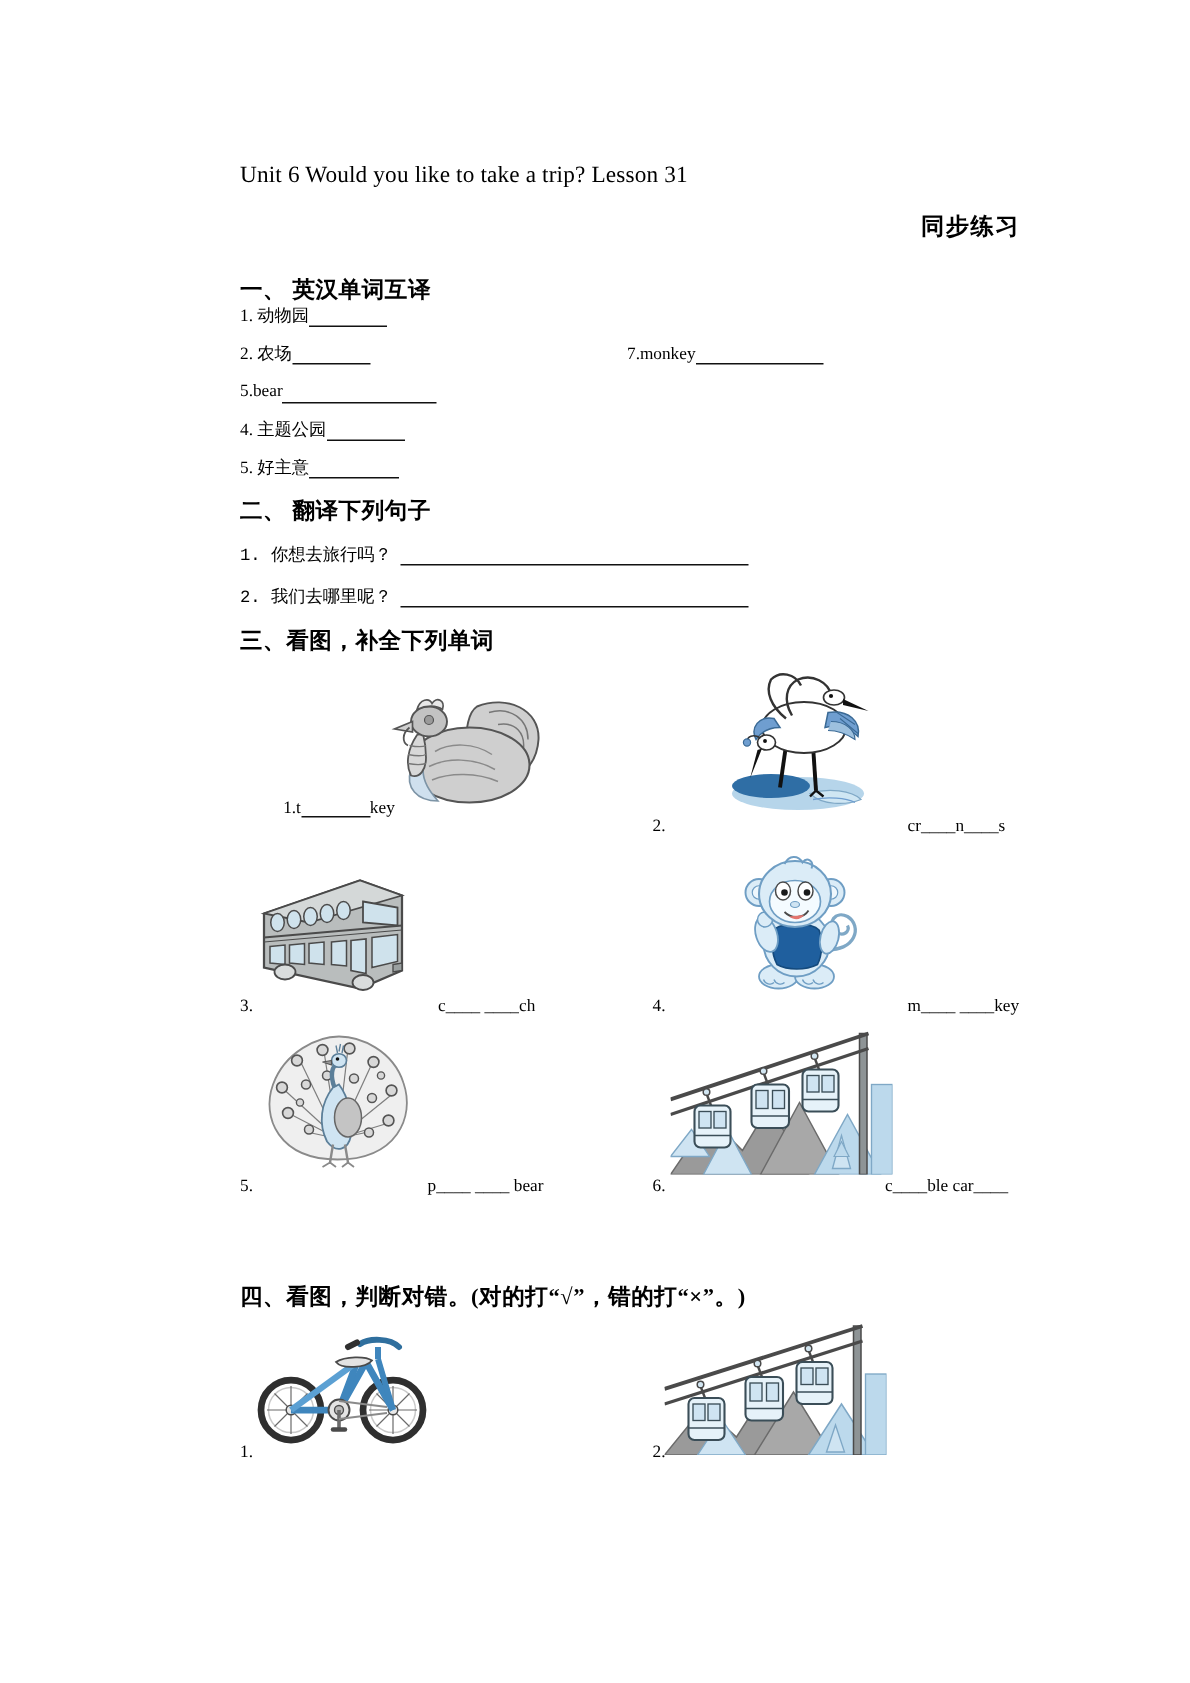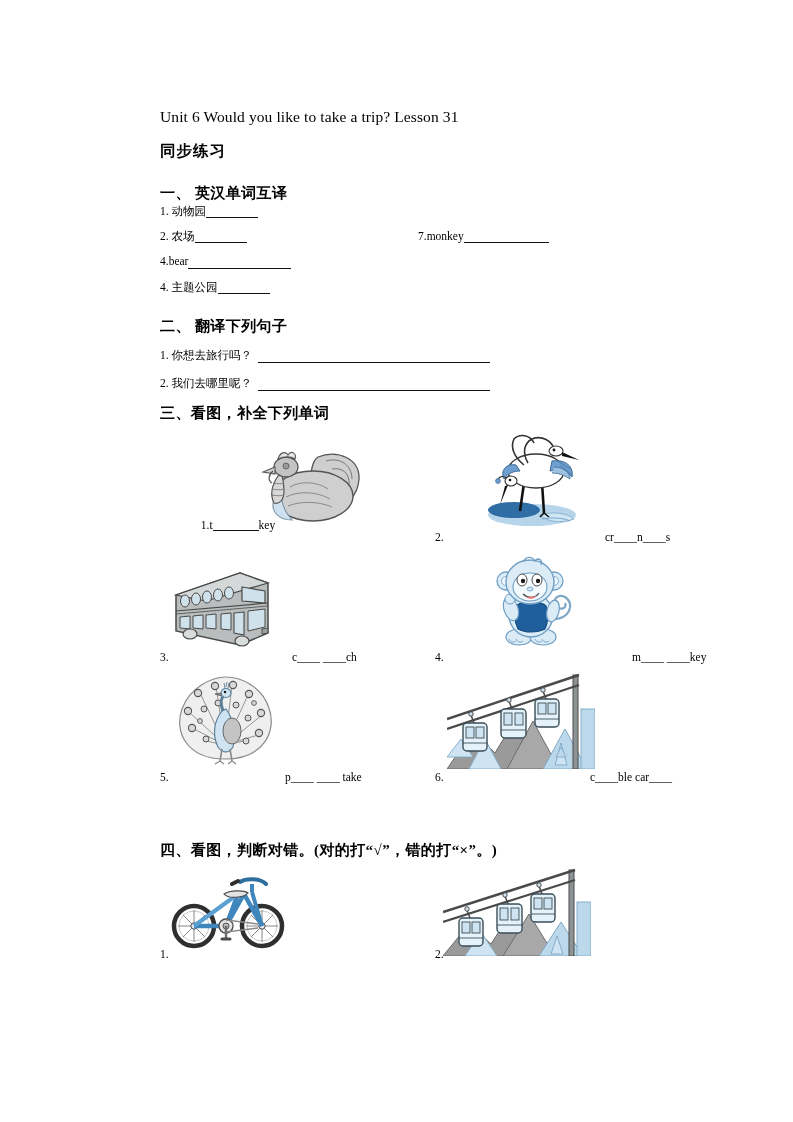--- a/index.html
+++ b/index.html
@@ -32,21 +32,21 @@
   .doc-title {
     font-weight: normal;
     font-size: 15.5px;
     letter-spacing: 0.1px;
     margin-top: 108px;
     line-height: 1.2;
   }
   .doc-subtitle {
     font-weight: bold;
     font-size: 15.5px;
-    text-align: left;
+    text-align: right;
     margin-top: 14px;
     letter-spacing: 1px;
   }
 
   
   .section-head {
     font-weight: bold;
     font-size: 15px;
     margin-top: 22px;
     letter-spacing: 0.4px;
@@ -81,20 +81,21 @@
     vertical-align: bottom;
     height: 11px;
   }
 
   
   .sentrow {
     font-size: 11.5px;
     margin-bottom: 13px;
     display: flex;
     align-items: flex-end;
+    font-family: Liberation Mono, monospace;
   }
   .sentrow .lbl { white-space: pre; }
   .sent-blank {
     display: inline-block;
     border-bottom: 1px solid #111;
     height: 11px;
     width: 232px;
     margin-left: 6px;
   }
 
@@ -150,30 +151,33 @@
       <div class="qrow">
         <div class="qcol-left">
           <span class="qitem">2. 农场</span><span class="blank" style="width:52px;"></span>
         </div>
         <div class="qcol-right">
           <span class="qitem">7.monkey</span><span class="blank" style="width:85px;"></span>
         </div>
       </div>
       <div class="qrow">
         <div class="qcol-right">
-          <span class="qitem">4.bear</span><span class="blank" style="width:103px;"></span>
+          <span class="qitem">5.bear</span><span class="blank" style="width:103px;"></span>
         </div>
       </div>
       <div class="qrow">
         <div class="qcol-left">
           <span class="qitem">4. 主题公园</span><span class="blank" style="width:52px;"></span>
         </div>
         <div class="qcol-right"></div>
       </div>
       <div class="qrow">
+        <div class="qcol-left">
+          <span class="qitem">5. 好主意</span><span class="blank" style="width:60px;"></span>
+        </div>
         <div class="qcol-right"></div>
       </div>
     </div>
 
     <div class="section-head" style="margin-top:12px;">二、 翻译下列句子</div>
 
     <div style="margin-top:12px;">
       <div class="sentrow">
         <span class="lbl">1. 你想去旅行吗？</span>
         <span class="sent-blank"></span>
@@ -210,21 +214,21 @@
 
             <ellipse cx="30" cy="26" rx="12" ry="10" fill="#c3c3c3" stroke="#555" stroke-width="1.3"></ellipse>
             <circle cx="30" cy="25" r="3" fill="#9a9a9a" stroke="#555" stroke-width=".8"></circle>
 
             <path d="M22 18 C24 11 30 10 32 14 C35 9 41 12 39 18 C35 15 28 15 22 18 Z" fill="#e8e8e8" stroke="#555" stroke-width="1.1"></path>
 
             <path d="M19 26 L7 31 L19 33 Z" fill="#d0d0d0" stroke="#555" stroke-width="1.1"></path>
             <path d="M17 30 C12 34 12 40 16 42" fill="none" stroke="#555" stroke-width="1.2"></path>
           </svg>
         </div>
-        <div class="ans" style="left:12px;">
+        <div class="ans" style="left:0px;">
           <span>1.t</span><span class="blank" style="width:46px;"></span><span>key</span>
         </div>
       </div>
 
       <div class="cell" style="left:275px; width:245px;">
         <div class="pic" style="left:45px; top:0px;">
           <svg width="112" height="98" viewBox="0 0 112 98">
 
             <ellipse cx="52" cy="84" rx="44" ry="11" fill="#a9cee6" opacity=".85"></ellipse>
             <ellipse cx="34" cy="79" rx="26" ry="8" fill="#2f6ea5"></ellipse>
@@ -333,21 +337,21 @@
             <ellipse cx="39" cy="27" rx="5" ry="6" fill="#ffffff" stroke="#4a4a4a" stroke-width="1"></ellipse>
             <ellipse cx="54" cy="27" rx="5" ry="6" fill="#ffffff" stroke="#4a4a4a" stroke-width="1"></ellipse>
             <circle cx="40" cy="28" r="2.2" fill="#1a1a1a"></circle>
             <circle cx="55" cy="28" r="2.2" fill="#1a1a1a"></circle>
             <ellipse cx="47" cy="36" rx="3" ry="2" fill="#cfe4f2" stroke="#6f9ec4" stroke-width=".8"></ellipse>
             <path d="M40 41 C45 46 53 45 56 40" fill="none" stroke="#4a4a4a" stroke-width="1.2"></path>
             <path d="M43 44 C47 47 51 46 53 43" fill="#e3756f" stroke="none"></path>
           </svg>
         </div>
         <div class="num">4.</div>
-        <div class="ans" style="left:170px;margin-left:27px;">m____ ____key</div>
+        <div class="ans" style="left:170px;">m____ ____key</div>
       </div>
     </div>
 
     <div class="picrow" style="margin-top:2px;">
 
       <div class="cell" style="left:0px; width:260px;">
         <div class="pic" style="left:10px; top:2px;">
           <svg width="110" height="98" viewBox="0 0 110 98">
 
             <path d="M55 86 C16 86 4 58 12 36 C20 14 42 4 56 4 C70 4 92 13 99 35 C107 58 94 86 55 86 Z" fill="#efefef" stroke="#8a8a8a" stroke-width="1.2"></path>
@@ -389,21 +393,21 @@
             <ellipse cx="56" cy="20" rx="5" ry="4.5" fill="#cfe4f2" stroke="#5c7f99" stroke-width="1.1"></ellipse>
             <circle cx="55" cy="19" r="1.2" fill="#111"></circle>
             <path d="M51 20 L45 21 L51 23 Z" fill="#9a9a9a" stroke="#555" stroke-width=".8"></path>
             <path d="M55 15 L54 10 M58 15 L59 10 M56 14 L57 9" stroke="#5c7f99" stroke-width=".9"></path>
 
             <path d="M52 76 L50 88 M60 76 L62 88" stroke="#8a8a8a" stroke-width="1.6" fill="none"></path>
             <path d="M50 88 L45 91 M50 88 L54 91 M62 88 L58 91 M62 88 L66 91" stroke="#8a8a8a" stroke-width="1.2" fill="none"></path>
           </svg>
         </div>
         <div class="num">5.</div>
-        <div class="ans" style="left:125px;">p____ ____ take</div>
+        <div class="ans" style="left:125px;">p____ ____ bear</div>
       </div>
 
       <div class="cell" style="left:275px; width:245px;">
         <div class="pic" style="left:12px; top:-2px;">
           <svg width="148" height="100" viewBox="0 0 148 100">
 
             <rect x="0" y="0" width="148" height="100" fill="#ffffff"></rect>
 
             <path d="M0 100 L26 62 L48 84 L66 54 L92 100 Z" fill="#9a9a9a" stroke="#6b6b6b" stroke-width="1"></path>
             <path d="M60 100 L86 52 L112 100 Z" fill="#a8a8a8" stroke="#6b6b6b" stroke-width="1"></path>

